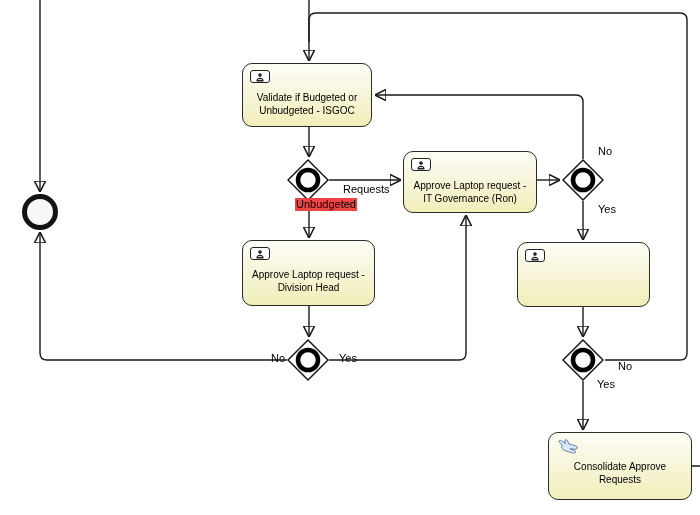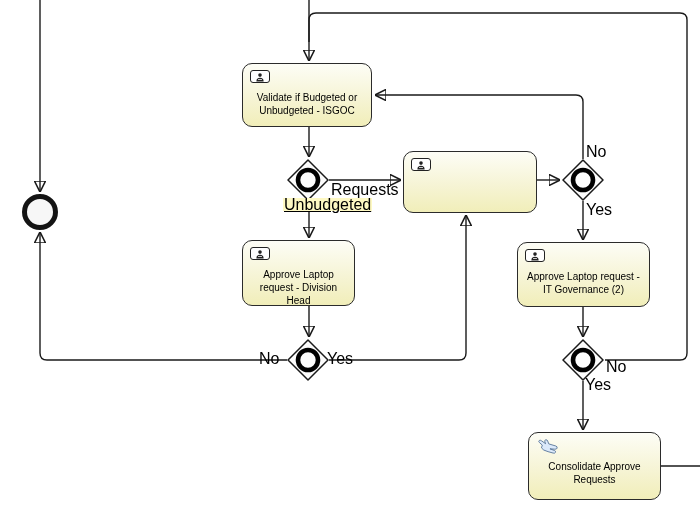--- a/index.html
+++ b/index.html
@@ -14,22 +14,22 @@
   .user-badge{width:20px;height:13px;border:1.1px solid #222;border-radius:3px;
               background:#ffffff;display:flex;align-items:center;justify-content:center;box-sizing:border-box;}
   .user-badge svg{width:14px;height:10px;display:block;}
   .hand-badge svg{width:23px;height:17px;display:block;}
   .task-label{position:absolute;left:4px;right:4px;top:27px;text-align:center;
               font-size:10px;line-height:13px;color:#000;}
   .gateway{position:absolute;width:42px;height:42px;}
   .gateway svg{width:42px;height:42px;display:block;}
   .end-event{position:absolute;left:22px;top:194px;width:26px;height:26px;
              border:5px solid #141414;border-radius:50%;background:#f7f7f7;}
-  .edge-label{position:absolute;font-size:16px;line-height:13px;color:#000;white-space:nowrap;}
-  .bg-white{background:#fef9c3;padding:0 1px;text-decoration:underline;}
+  .edge-label{position:absolute;font-size:11px;line-height:13px;color:#000;white-space:nowrap;margin-left:12px;}
+  .bg-white{background:#ef4444;padding:0 1px;}
 </style>
 </head>
 <body>
 
 <div id="canvas">
 
   <svg id="edges" xmlns="http://www.w3.org/2000/svg" viewBox="0 0 700 515">
     <defs>
       <marker id="arr" viewBox="0 0 10 10" refX="9" refY="5" markerWidth="8" markerHeight="8" orient="auto">
         <path d="M0 0 L10 5 L0 10 z" fill="#1a1a1a" stroke="none"></path>
@@ -66,45 +66,45 @@
   </div>
 
   <div class="task" style="left:403px;top:151px;width:134px;height:62px">
     <span class="task-icon user-badge">
       <svg viewBox="0 0 20 13">
           <circle cx="10" cy="3.8" r="2.6" fill="#222"></circle>
           <path d="M4.8 13 Q4.8 7.6 10 7.6 Q15.2 7.6 15.2 13 Z" fill="#222"></path>
           <rect x="7.2" y="9.6" width="5.6" height="1.1" fill="#fff"></rect>
         </svg>
     </span>
+    <div class="task-label">Approve Laptop request - IT Governance (Ron)</div>
   </div>
 
-  <div class="task" style="left:242px;top:240px;width:113px;height:66px">
+  <div class="task" style="left:242px;top:240px;width:133px;height:66px">
     <span class="task-icon user-badge">
       <svg viewBox="0 0 20 13">
           <circle cx="10" cy="3.8" r="2.6" fill="#222"></circle>
           <path d="M4.8 13 Q4.8 7.6 10 7.6 Q15.2 7.6 15.2 13 Z" fill="#222"></path>
           <rect x="7.2" y="9.6" width="5.6" height="1.1" fill="#fff"></rect>
         </svg>
     </span>
     <div class="task-label">Approve Laptop request - Division Head</div>
   </div>
 
   <div class="task" style="left:517px;top:242px;width:133px;height:65px">
     <span class="task-icon user-badge">
       <svg viewBox="0 0 20 13">
           <circle cx="10" cy="3.8" r="2.6" fill="#222"></circle>
           <path d="M4.8 13 Q4.8 7.6 10 7.6 Q15.2 7.6 15.2 13 Z" fill="#222"></path>
           <rect x="7.2" y="9.6" width="5.6" height="1.1" fill="#fff"></rect>
         </svg>
     </span>
-    <div class="task-label">Approve Laptop request - IT Governance (2)</div>
   </div>
 
-  <div class="task" style="left:528px;top:432px;width:133px;height:68px">
+  <div class="task" style="left:548px;top:432px;width:144px;height:68px">
     <span class="task-icon hand-badge">
       <svg viewBox="0 0 24 18">
         <path d="M6.5 6.5 L3.5 3.8 Q2 2.4 3.4 1.5 Q4.4 0.9 5.8 2 L10 5 L9.2 3 Q8.6 1.2 10.2 0.8 Q11.6 0.5 12.2 2.2 L13.4 5.2 L20.8 7.4 Q22.6 8 22.2 9.6 Q21.8 11 19.8 10.8 L14.6 10.4 L19.4 12.2 Q21 12.8 20.4 14.2 Q19.8 15.4 18 14.9 L12.6 13.4 Q7 12 5.6 9.4 Z" fill="#dbe9fa" stroke="#4f6d92" stroke-width="0.9" stroke-linejoin="round"></path>
       </svg>
     </span>
     <div class="task-label">Consolidate Approve Requests</div>
   </div>
 
   <div class="gateway" style="left:287px;top:159px">
     <svg viewBox="0 0 42 42">

